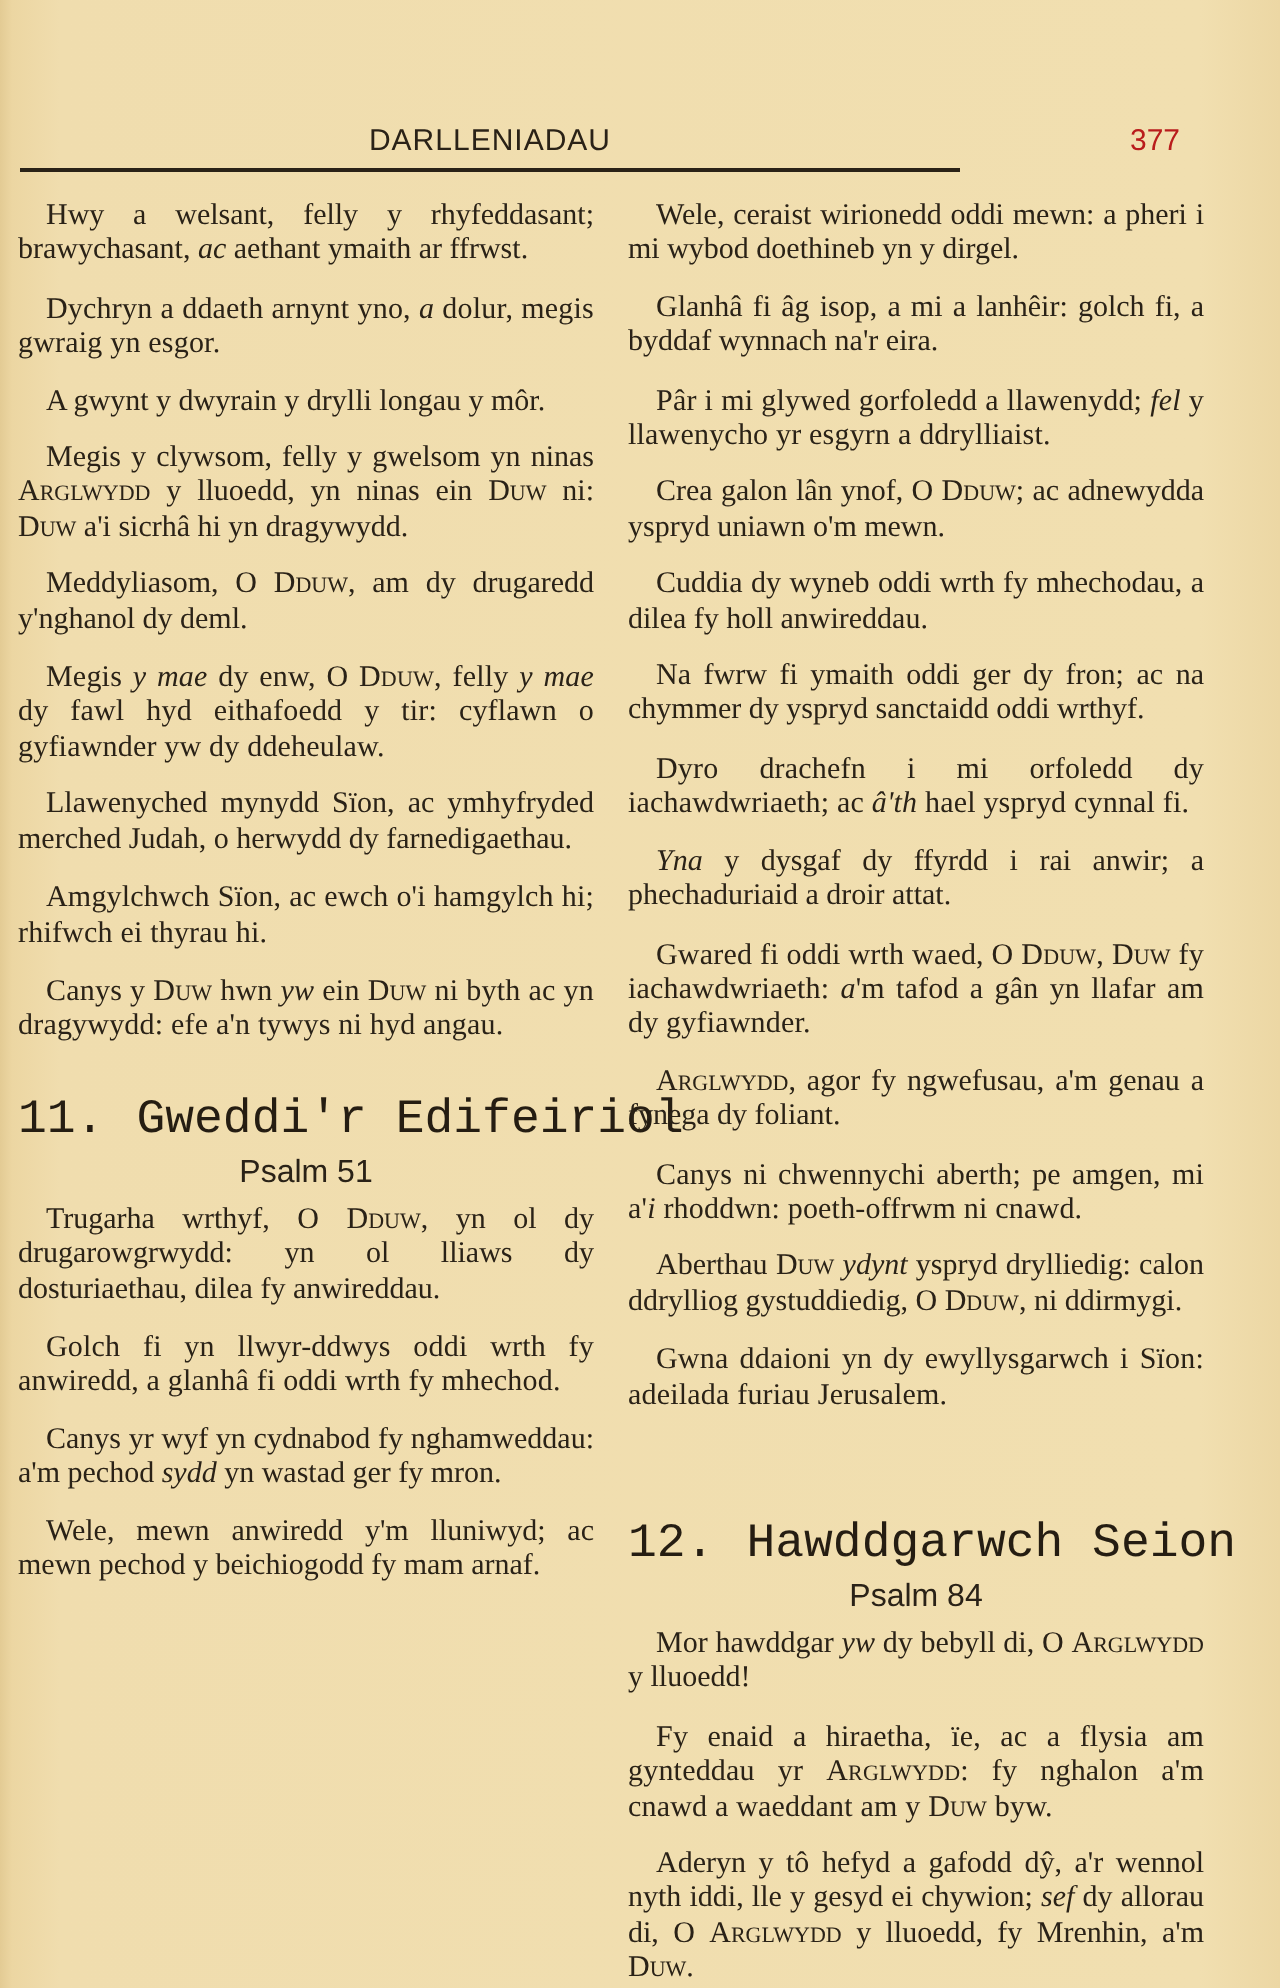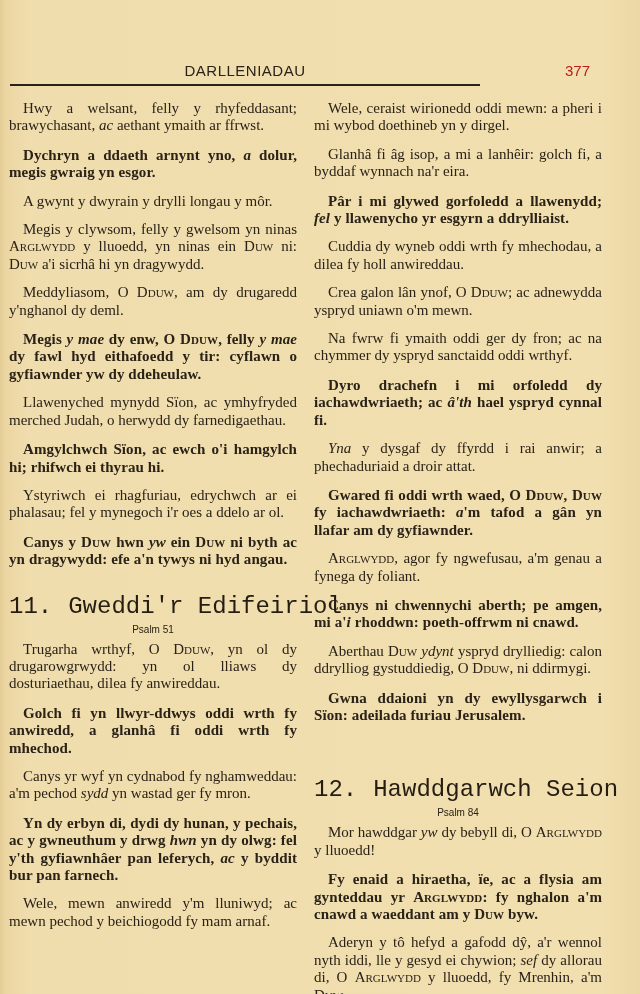--- a/index.html
+++ b/index.html
@@ -31,30 +31,30 @@
     }
     .col { position: absolute; top: 100px; width: 288px; }
     .col.left { left: 9px; }
     .col.right { left: 314px; width: 288px; }
     .para {
       font-size: 15px; line-height: 17.4px; margin: 0 0 11px 0;
       text-align: justify; text-indent: 14px;
     }
     .para i { font-style: italic; }
     .sc { font-variant: small-caps; }
-    .bold { font-weight: bold; letter-spacing: 0.1px; margin-top: 12px; }
+    .bold { font-weight: normal; letter-spacing: 0.1px; margin-top: 12px; }
     .section-title {
       font-family: Liberation Mono, monospace;
       font-size: 24px; margin: 24px 0 4px 0; white-space: nowrap;
       color: #251d12; text-align: center;
     }
     .section-title .num { margin-right: 16px; }
     .psalm {
       font-family: "Liberation Sans", "DejaVu Sans", sans-serif;
-      font-size: 10px; text-align: center; margin: 0 0 6px 0;
+      font-size: 16px; text-align: center; margin: 0 0 6px 0;
     }
   </style>
 </head>
 <body>
 
 <div class="page">
   <div class="running-head">
     <span class="title">DARLLENIADAU</span>
   </div>
   <span class="page-number">377</span>
@@ -63,43 +63,41 @@
   <div class="col left">
     <div>
         <p class="para"><span>Hwy a welsant, felly y rhyfeddasant; brawychasant, </span><i>ac</i><span> aethant ymaith ar ffrwst.</span></p>
         <p class="para bold"><span>Dychryn a ddaeth arnynt yno, </span><i>a</i><span> dolur, megis gwraig yn esgor.</span></p>
         <p class="para"><span>A gwynt y dwyrain y drylli longau y môr.</span></p>
         <p class="para"><span>Megis y clywsom, felly y gwelsom yn ninas </span><span class="sc">Arglwydd</span><span> y lluoedd, yn ninas ein </span><span class="sc">Duw</span><span> ni: </span><span class="sc">Duw</span><span> a'i sicrhâ hi yn dragywydd.</span></p>
         <p class="para"><span>Meddyliasom, O </span><span class="sc">Dduw</span><span>, am dy drugaredd y'nghanol dy deml.</span></p>
         <p class="para bold"><span>Megis </span><i>y mae</i><span> dy enw, O </span><span class="sc">Dduw</span><span>, felly </span><i>y mae</i><span> dy fawl hyd eithafoedd y tir: cyflawn o gyfiawnder yw dy ddeheulaw.</span></p>
         <p class="para"><span>Llawenyched mynydd Sïon, ac ymhyfryded merched Judah, o herwydd dy farnedigaethau.</span></p>
         <p class="para bold"><span>Amgylchwch Sïon, ac ewch o'i hamgylch hi; rhifwch ei thyrau hi.</span></p>
-        <p class="para"><span>Ystyriwch ei rhagfuriau, edrychwch ar ei phalasau; fel y mynegoch i'r oes a ddelo ar ol.</span></p>
         <p class="para bold"><span>Canys y </span><span class="sc">Duw</span><span> hwn </span><i>yw</i><span> ein </span><span class="sc">Duw</span><span> ni byth ac yn dragywydd: efe a'n tywys ni hyd angau.</span></p>
       </div>
     <div class="section-title">
       <span class="num">11.</span><span>Gweddi'r Edifeiriol</span>
     </div>
     <div class="psalm">Psalm 51</div>
     <div>
         <p class="para"><span>Trugarha wrthyf, O </span><span class="sc">Dduw</span><span>, yn ol dy drugarowgrwydd: yn ol lliaws dy dosturiaethau, dilea fy anwireddau.</span></p>
         <p class="para bold"><span>Golch fi yn llwyr-ddwys oddi wrth fy anwiredd, a glanhâ fi oddi wrth fy mhechod.</span></p>
         <p class="para"><span>Canys yr wyf yn cydnabod fy nghamweddau: a'm pechod </span><i>sydd</i><span> yn wastad ger fy mron.</span></p>
-        <p class="para bold"><span>Yn dy erbyn di, dydi dy hunan, y pechais, ac y gwneuthum y drwg </span><i>hwn</i><span> yn dy olwg: fel y'th gyfiawnhâer pan leferych, </span><i>ac</i><span> y byddit bur pan farnech.</span></p>
         <p class="para"><span>Wele, mewn anwiredd y'm lluniwyd; ac mewn pechod y beichiogodd fy mam arnaf.</span></p>
       </div>
   </div>
 
   <div class="col right">
     <div>
         <p class="para"><span>Wele, ceraist wirionedd oddi mewn: a pheri i mi wybod doethineb yn y dirgel.</span></p>
         <p class="para"><span>Glanhâ fi âg isop, a mi a lanhêir: golch fi, a byddaf wynnach na'r eira.</span></p>
         <p class="para bold"><span>Pâr i mi glywed gorfoledd a llawenydd; </span><i>fel</i><span> y llawenycho yr esgyrn a ddrylliaist.</span></p>
+        <p class="para"><span>Crea galon lân ynof, O </span><span class="sc">Dduw</span><span>; ac adnewydda yspryd uniawn o'm mewn.</span></p>
         <p class="para"><span>Cuddia dy wyneb oddi wrth fy mhechodau, a dilea fy holl anwireddau.</span></p>
-        <p class="para"><span>Crea galon lân ynof, O </span><span class="sc">Dduw</span><span>; ac adnewydda yspryd uniawn o'm mewn.</span></p>
         <p class="para"><span>Na fwrw fi ymaith oddi ger dy fron; ac na chymmer dy yspryd sanctaidd oddi wrthyf.</span></p>
         <p class="para bold"><span>Dyro drachefn i mi orfoledd dy iachawdwriaeth; ac </span><i>â'th</i><span> hael yspryd cynnal fi.</span></p>
         <p class="para"><i>Yna</i><span> y dysgaf dy ffyrdd i rai anwir; a phechaduriaid a droir attat.</span></p>
         <p class="para bold"><span>Gwared fi oddi wrth waed, O </span><span class="sc">Dduw</span><span>, </span><span class="sc">Duw</span><span> fy iachawdwriaeth: </span><i>a</i><span>'m tafod a gân yn llafar am dy gyfiawnder.</span></p>
         <p class="para"><span class="sc">Arglwydd</span><span>, agor fy ngwefusau, a'm genau a fynega dy foliant.</span></p>
         <p class="para bold"><span>Canys ni chwennychi aberth; pe amgen, mi a'</span><i>i</i><span> rhoddwn: poeth-offrwm ni cnawd.</span></p>
         <p class="para"><span>Aberthau </span><span class="sc">Duw</span><span> </span><i>ydynt</i><span> yspryd drylliedig: calon ddrylliog gystuddiedig, O </span><span class="sc">Dduw</span><span>, ni ddirmygi.</span></p>
         <p class="para bold"><span>Gwna ddaioni yn dy ewyllysgarwch i Sïon: adeilada furiau Jerusalem.</span></p>
       </div>
     <div class="section-title" style="margin-top:52px;">

